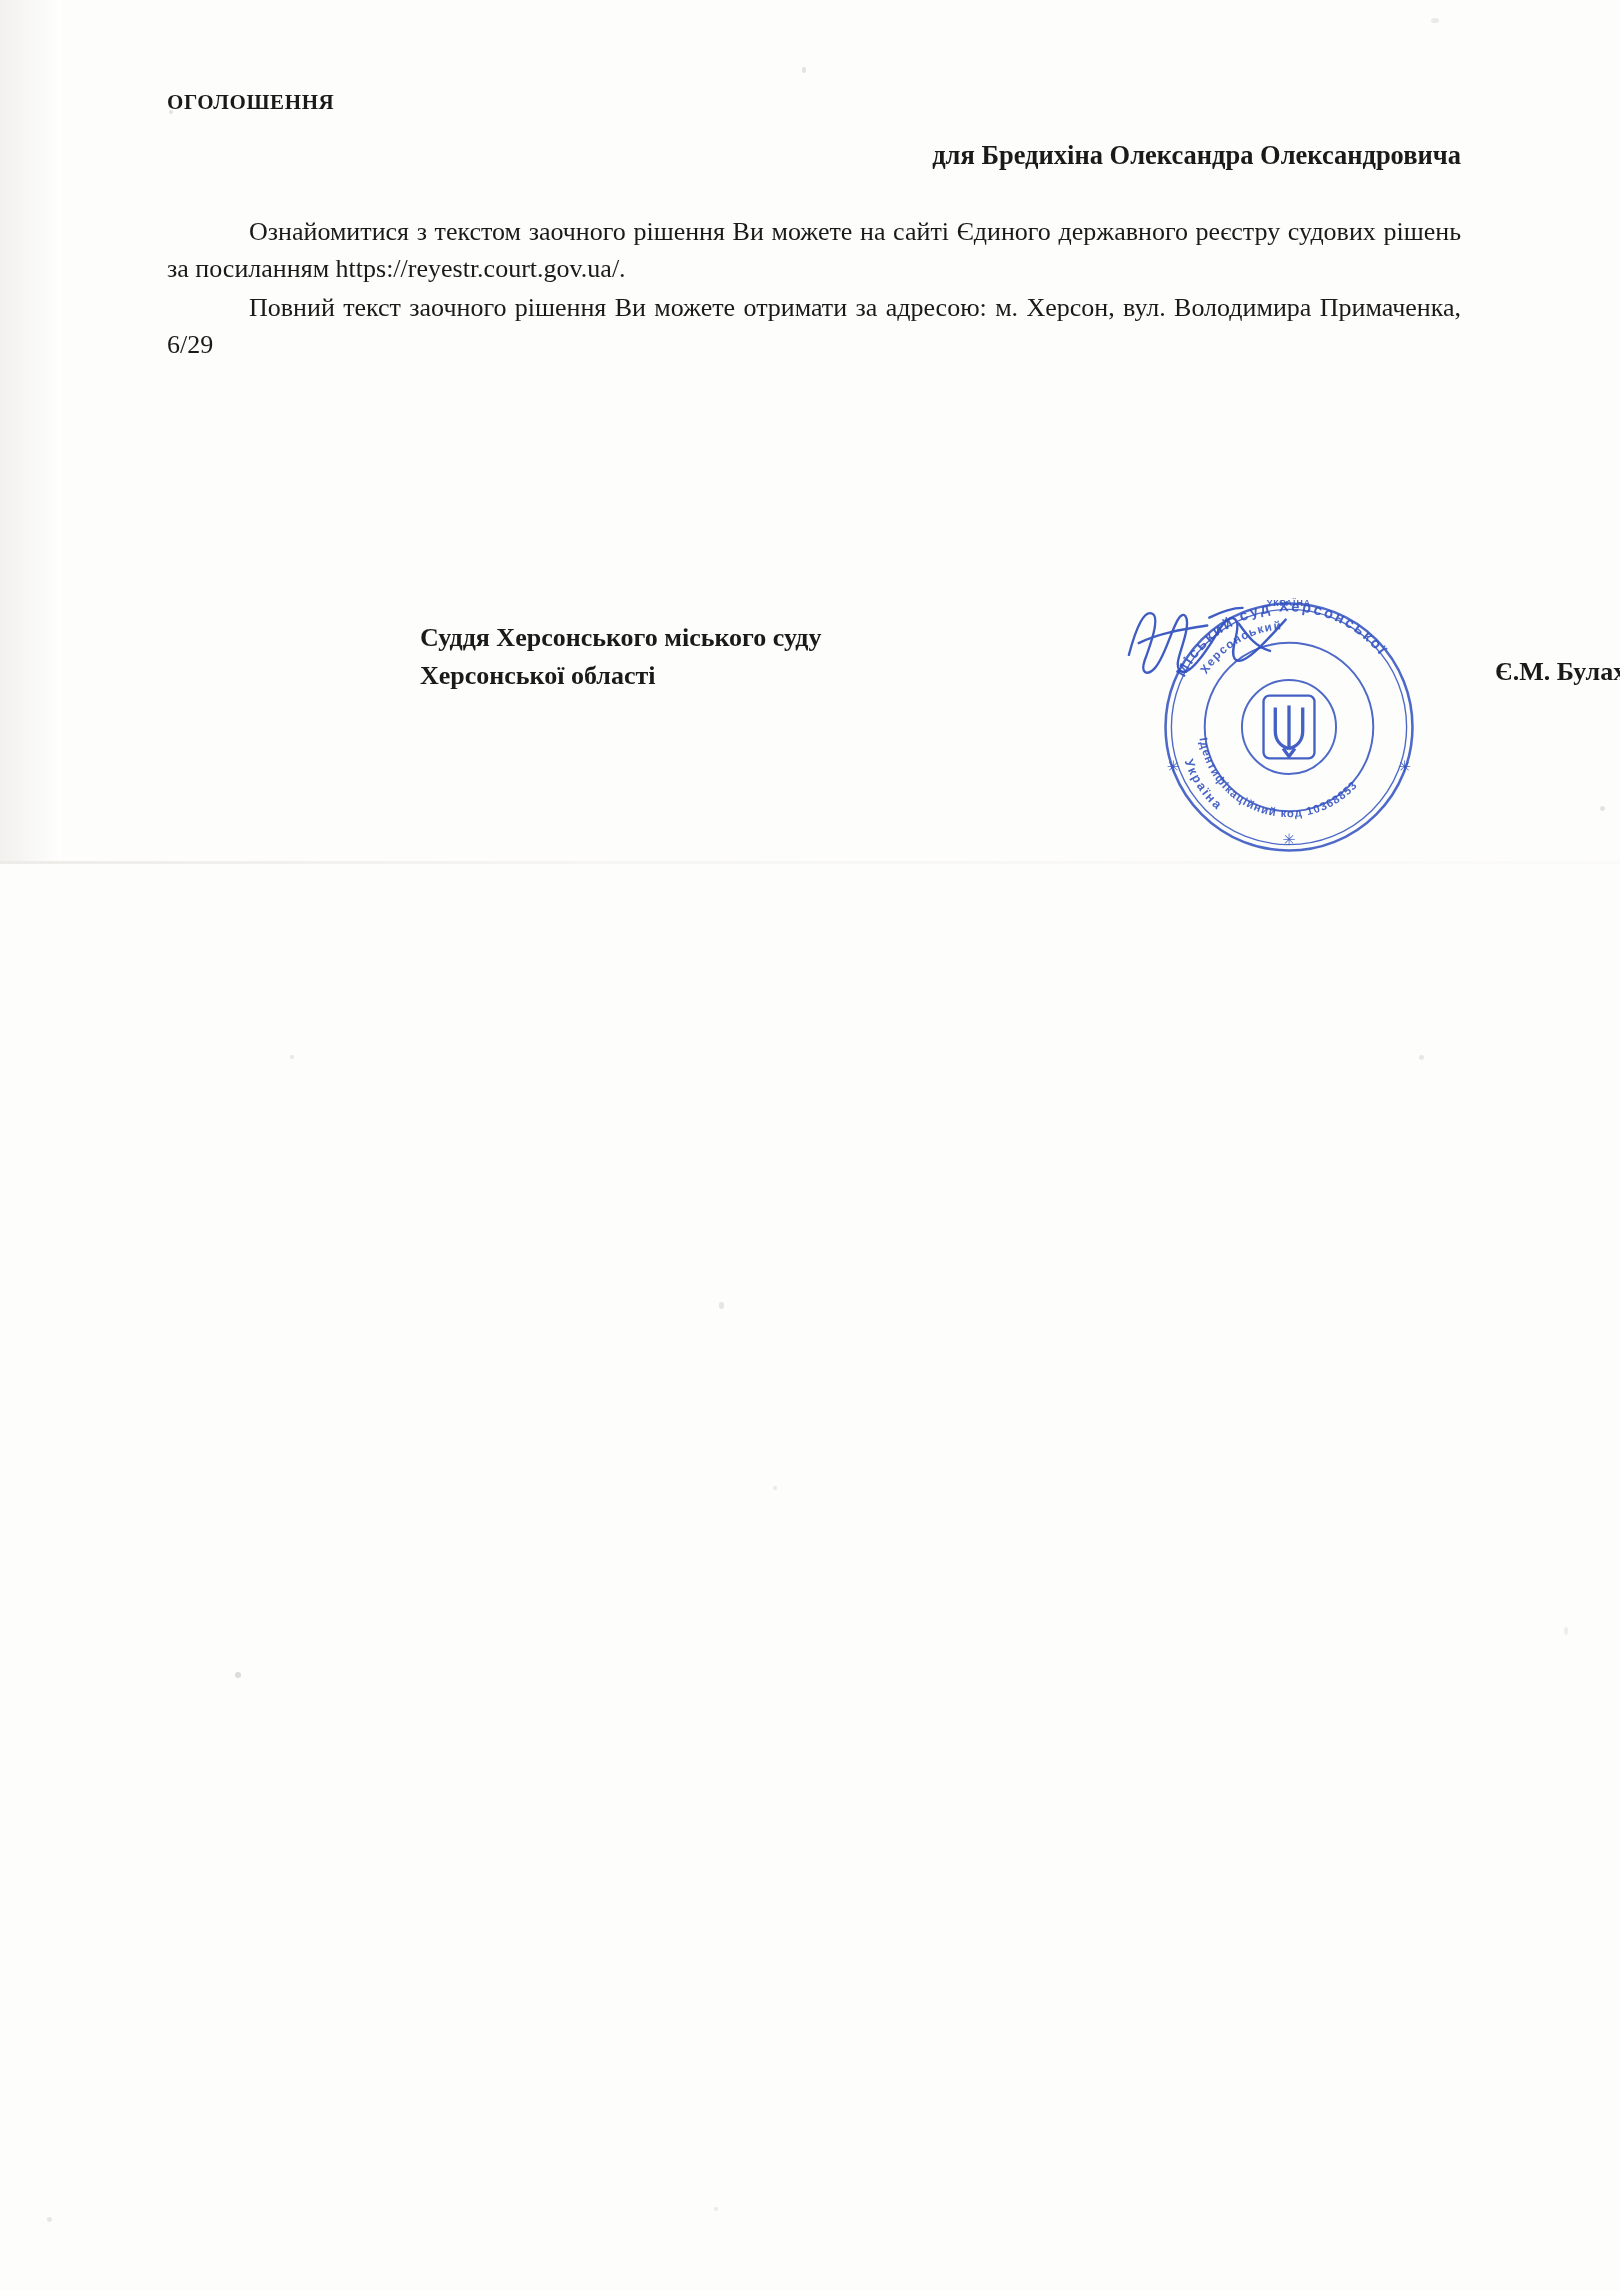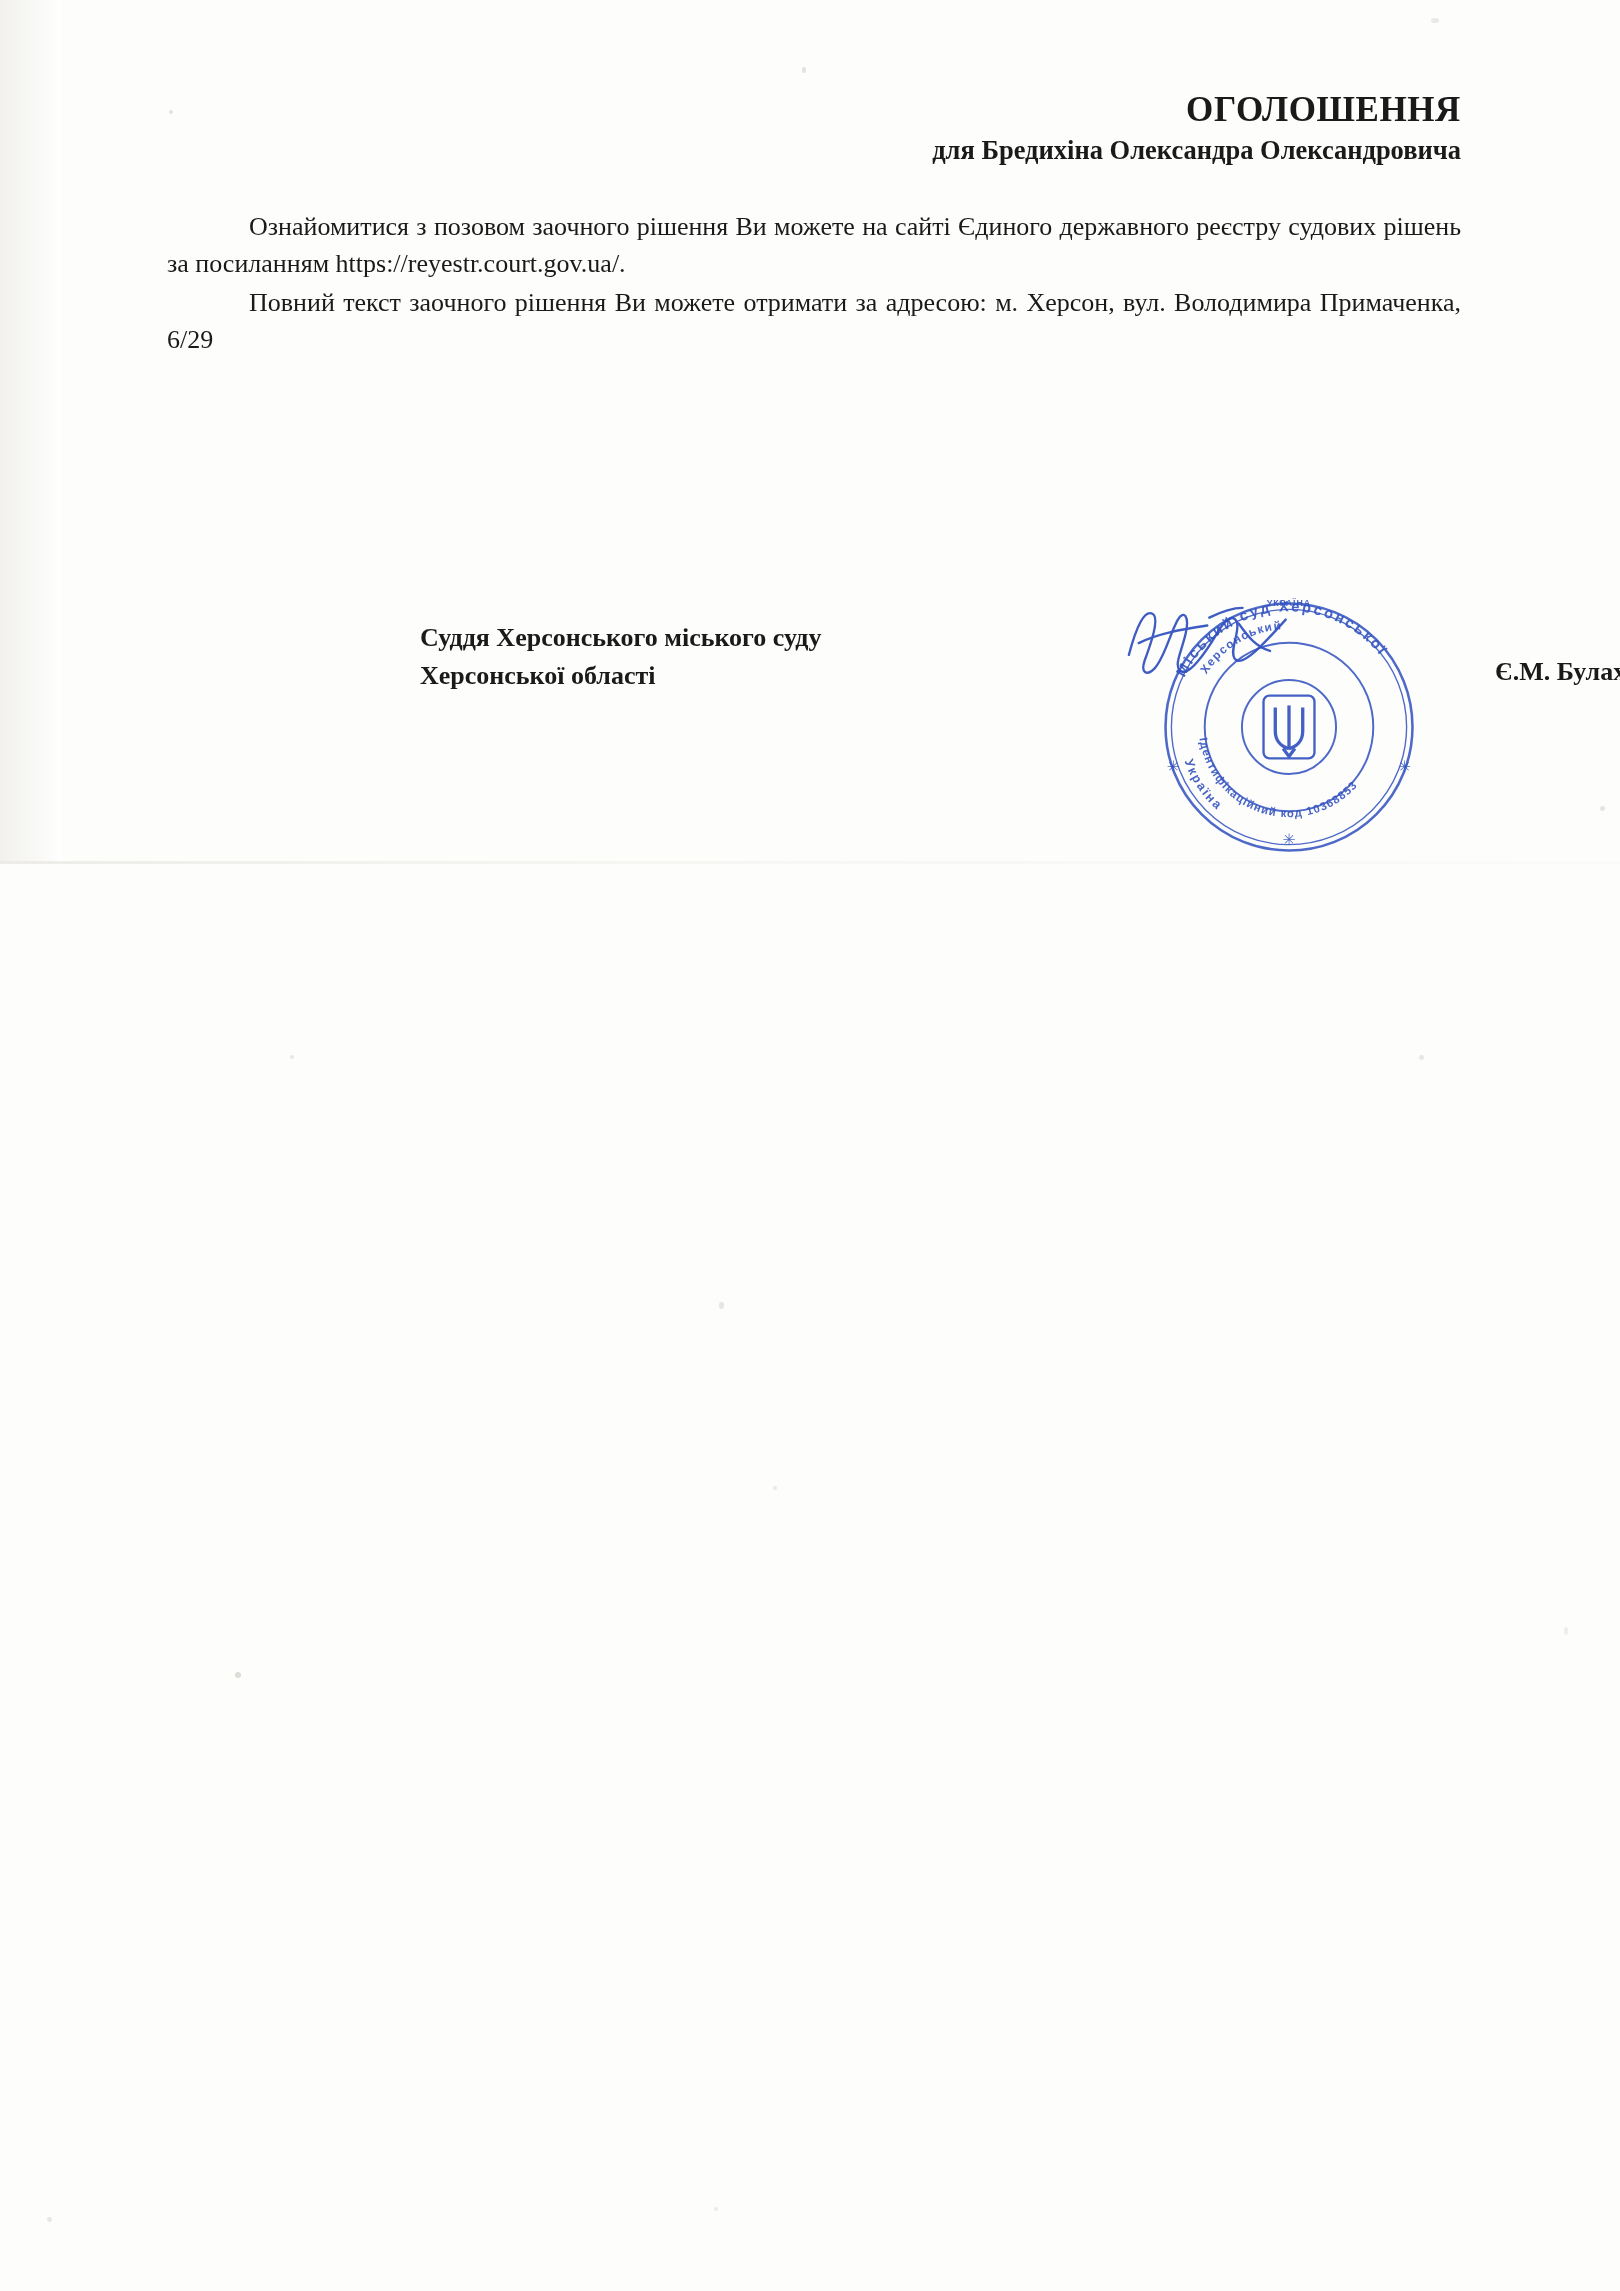--- a/index.html
+++ b/index.html
@@ -38,25 +38,25 @@
   }
 
   .content {
     position: absolute;
     left: 167px;
     top: 90px;
     width: 1294px;
   }
 
   .title {
-    text-align: right;
-    font-weight: bold;
-    font-size: 35px;
+    text-align: left;
+    font-weight: bold;
+    font-size: 21px;
     letter-spacing: 0.6px;
-    margin: 0 0 5px 0;
+    margin: 0 0 25px 0;
   }
   .subtitle {
     text-align: right;
     font-weight: bold;
     font-size: 26.5px;
     margin: 0 0 43px 0;
   }
   p.body {
     margin: 0 0 2px 0;
     font-size: 26px;
@@ -126,21 +126,21 @@
   <div class="speck" style="left:773px;top:1486px;width:3.9px;height:3.9px;opacity:.4;"></div>
   <div class="speck" style="left:1564px;top:1627px;width:3.9px;height:7.8px;opacity:.35;"></div>
   <div class="speck" style="left:47px;top:2217px;width:4.9px;height:4.9px;opacity:.45;"></div>
   <div class="speck" style="left:714px;top:2207px;width:3.9px;height:3.9px;opacity:.4;"></div>
 
   <div class="content">
 
     <h1 class="title">ОГОЛОШЕННЯ</h1>
     <h2 class="subtitle">для Бредихіна Олександра Олександровича</h2>
 
-    <p class="body just-two">Ознайомитися з позовом заочного рішення Ви можете на сайті Єдиного державного реєстру судових рішень за посиланням https://reyestr.court.gov.ua/.</p>
+    <p class="body just-two">Ознайомитися з текстом заочного рішення Ви можете на сайті Єдиного державного реєстру судових рішень за посиланням https://reyestr.court.gov.ua/.</p>
     <p class="body just-two">Повний текст заочного рішення Ви можете отримати за адресою: м. Херсон, вул. Володимира Примаченка, 6/29</p>
 
     <div class="sign-block">
       <div>Суддя Херсонського міського суду</div>
       <div>Херсонської області</div>
     </div>
 
     <div class="sign-name">Є.М. Булах</div>
 
     <div class="signature">

